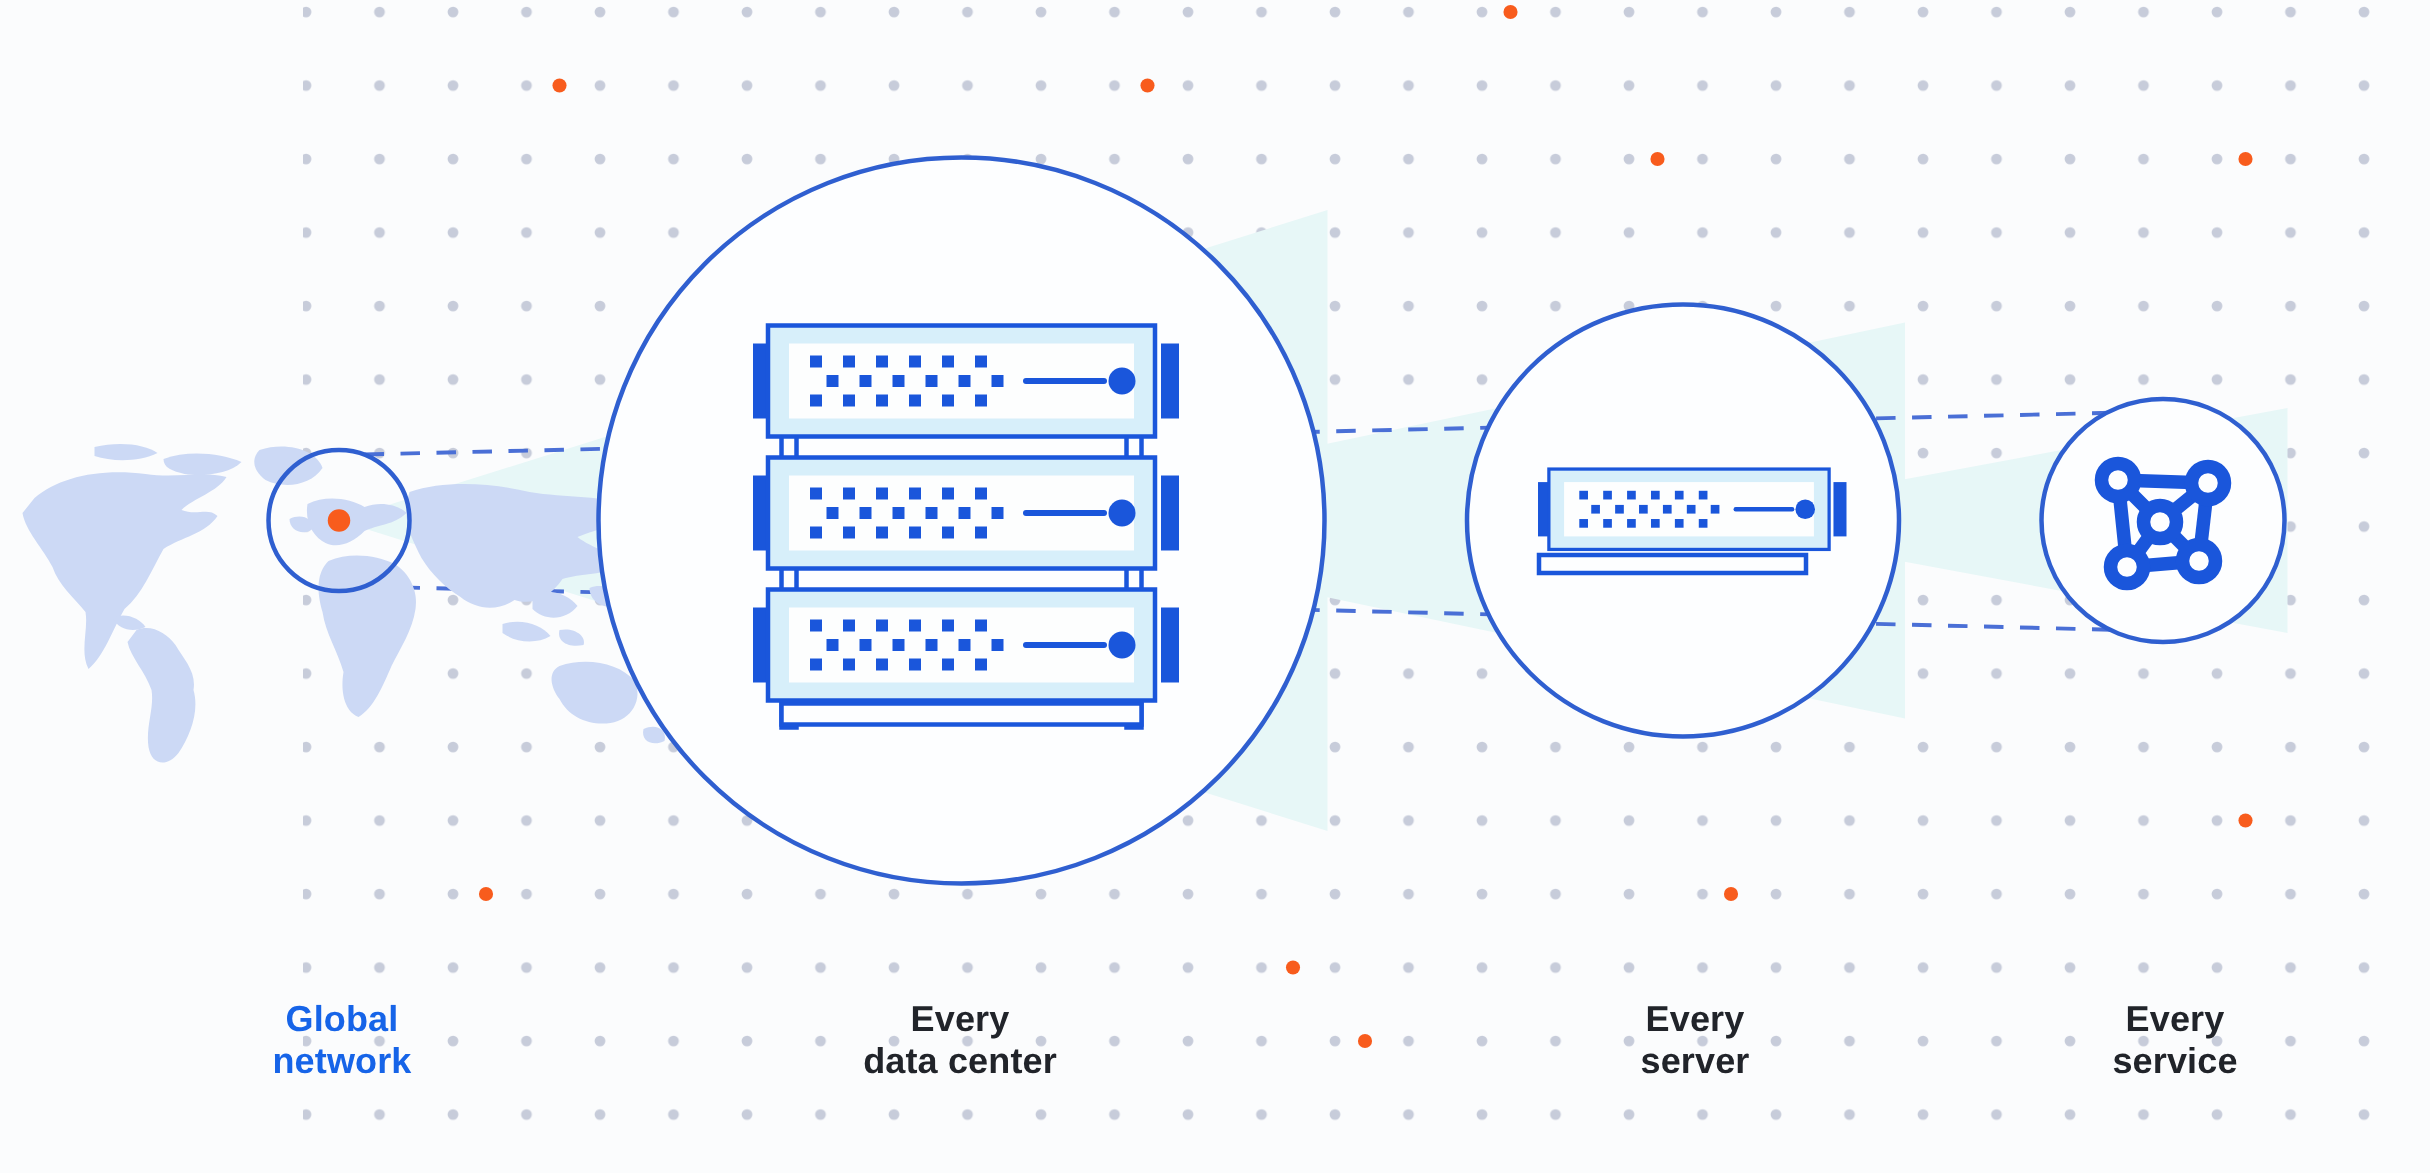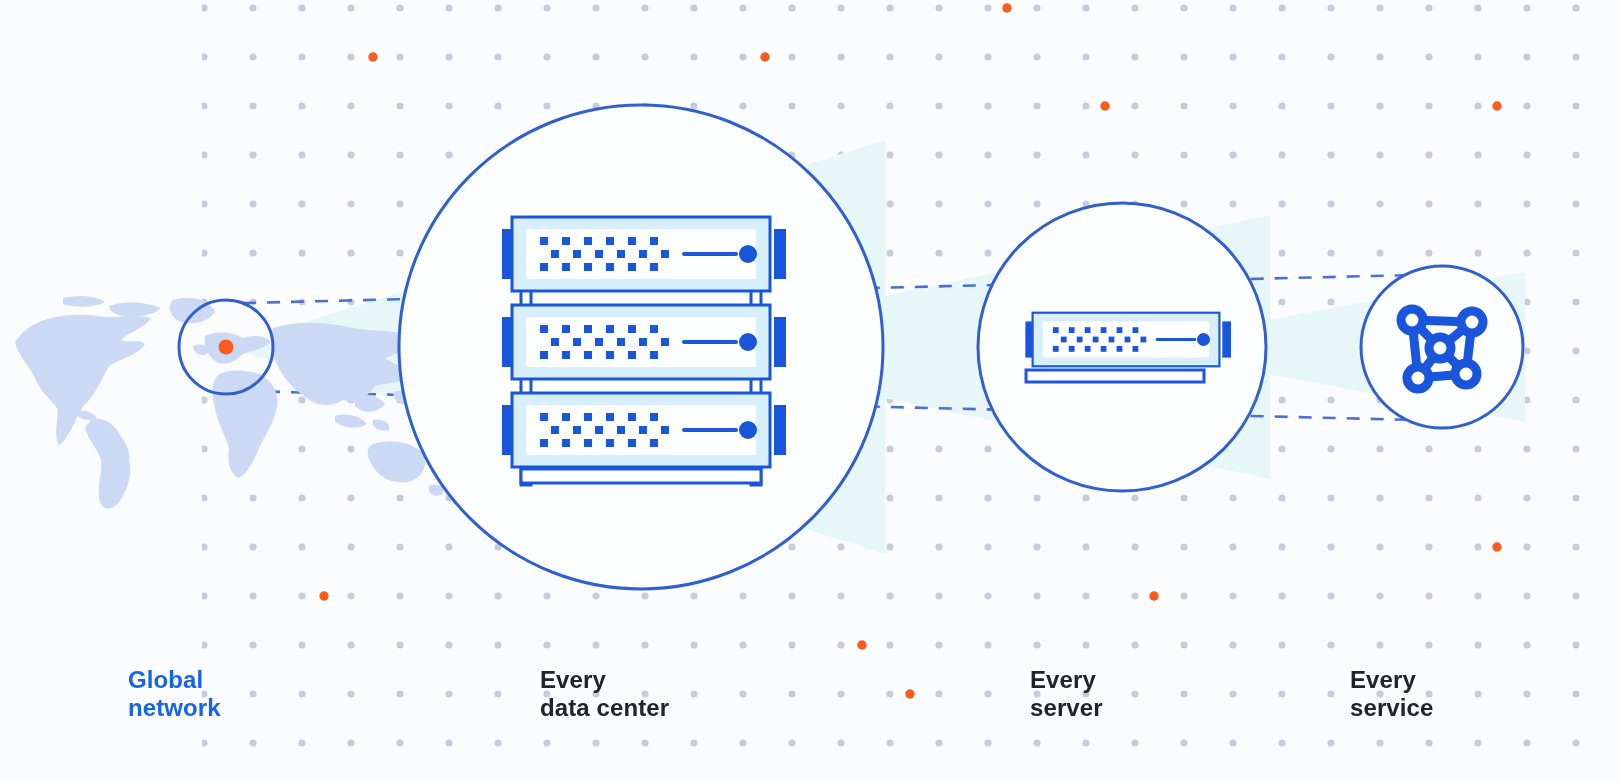--- a/index.html
+++ b/index.html
@@ -9,20 +9,21 @@
     background:#fbfcfd;
     font-family:"Liberation Sans","DejaVu Sans",sans-serif;
     overflow:hidden;
     position:relative;
   }
   #stage{position:relative;width:1620px;height:782px;overflow:hidden;}
   #scene{position:absolute;inset:0;width:1620px;height:782px;}
   .labels{position:absolute;left:0;top:0;width:1620px;height:782px;pointer-events:none;}
   .lbl{
     position:absolute;
+    text-align:center;
     font-size:24px;
     line-height:28px;
     font-weight:700;
     color:#21242a;
     letter-spacing:.1px;
     white-space:pre-line;
   }
   .lbl.blue{color:#1664e8;}
   #lbl-global{left:128px;top:666px;width:200px;}
   #lbl-dc{left:540px;top:666px;width:200px;}

